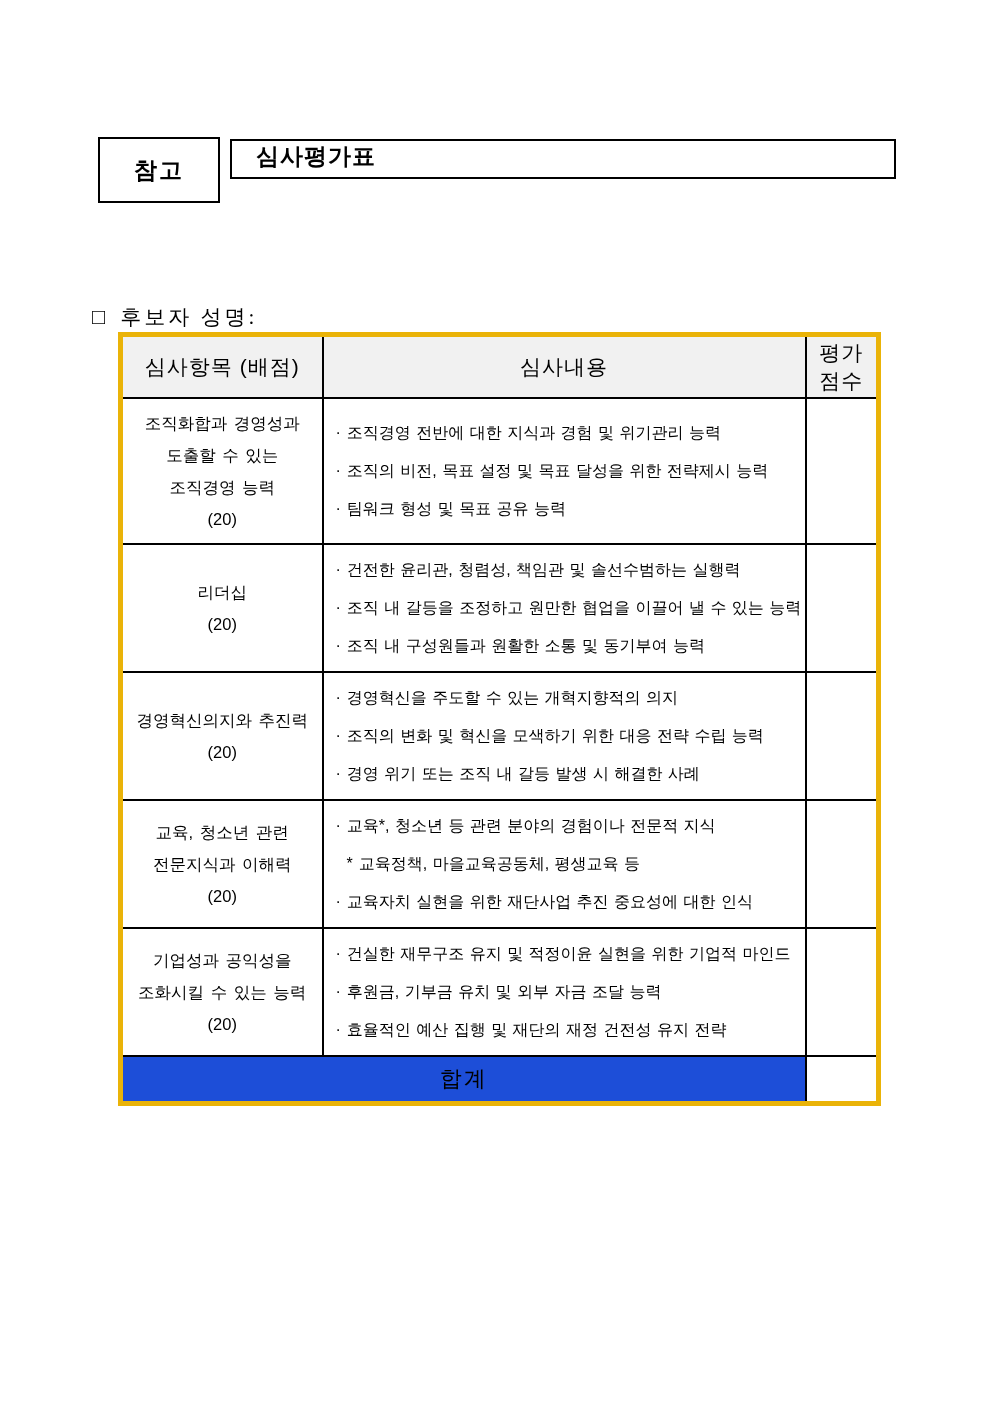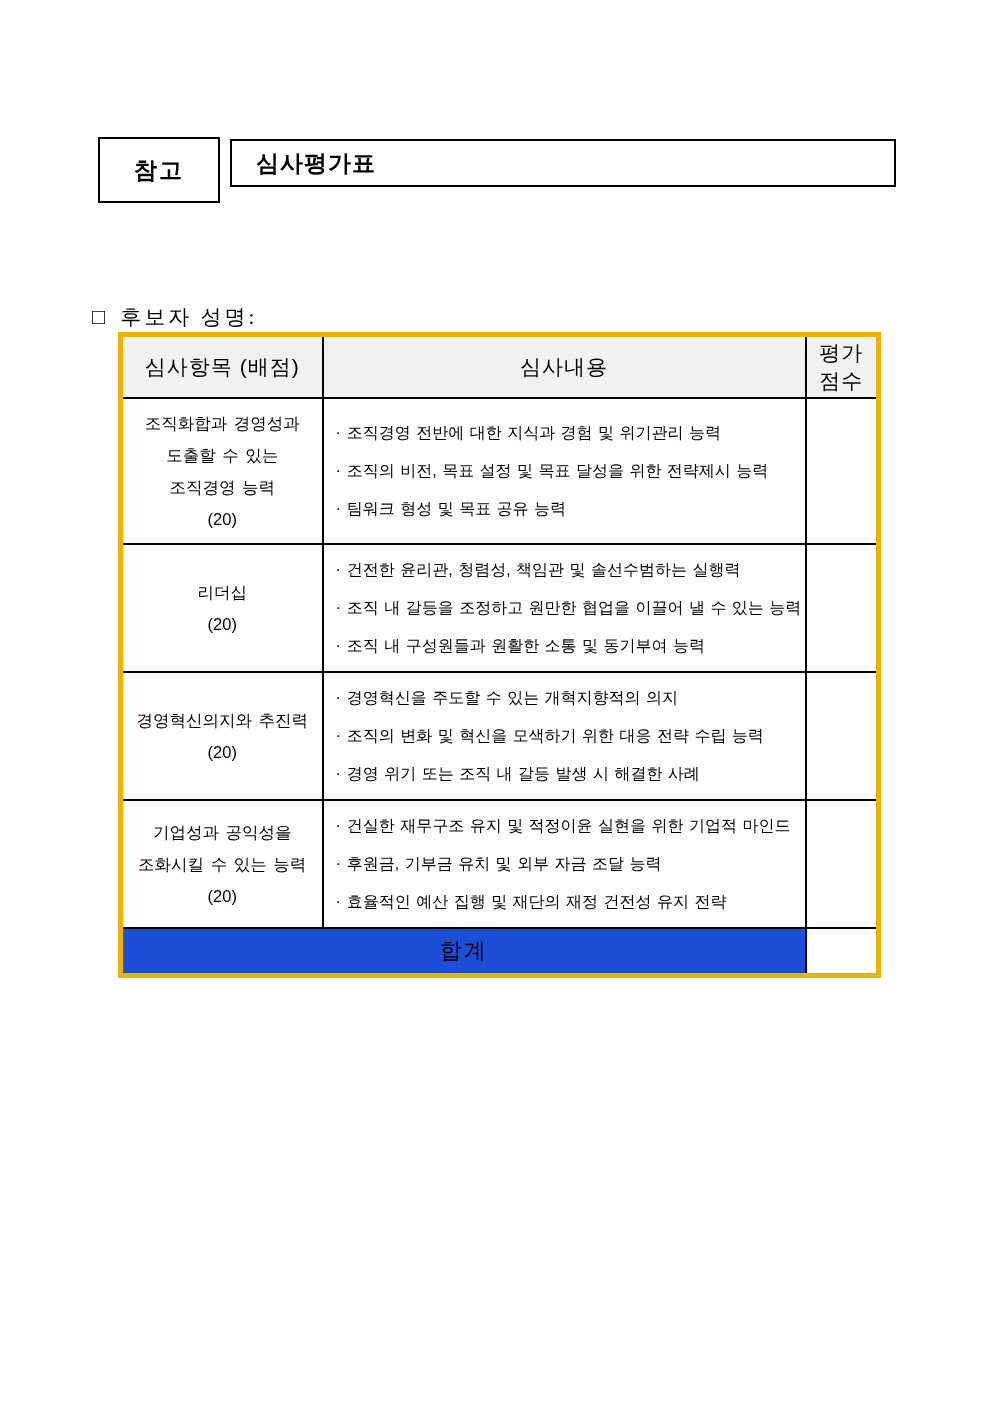--- a/index.html
+++ b/index.html
@@ -19,23 +19,23 @@
     position: absolute;
     left: 98px; top: 137px;
     width: 122px; height: 66px;
     border: 2px solid #000;
     display: flex; align-items: center; justify-content: center;
     font-weight: bold; font-size: 23px; letter-spacing: 2px;
   }
   .ref-title-box {
     position: absolute;
     left: 230px; top: 139px;
-    width: 666px; height: 48px;
+    width: 666px; height: 40px;
     border: 2px solid #000;
-    display: flex; align-items: center;
+    display: flex; 
     padding-left: 24px;
     font-weight: bold; font-size: 23px; letter-spacing: 1px;
   }
 
   
   .doc-title {
     position: absolute;
     left: 0; top: 220px;
     width: 100%;
     text-align: center;
@@ -178,20 +178,33 @@
           </td>
     <td class="content-cell">
             <div class="bullet-line"><span class="marker">·</span>경영혁신을 주도할 수 있는 개혁지향적의 의지</div>
             <div class="bullet-line"><span class="marker">·</span>조직의 변화 및 혁신을 모색하기 위한 대응 전략 수립 능력</div>
             <div class="bullet-line"><span class="marker">·</span>경영 위기 또는 조직 내 갈등 발생 시 해결한 사례</div>
           </td>
     <td class="score-cell"></td>
   </tr>
         <tr class="body-row">
     <td class="item-cell">
+            <div class="item-line">교육, 청소년 관련</div>
+            <div class="item-line">전문지식과 이해력</div>
+            <div class="item-line">(20)</div>
+          </td>
+    <td class="content-cell">
+            <div class="bullet-line"><span class="marker">·</span>교육*, 청소년 등 관련 분야의 경험이나 전문적 지식</div>
+            <div class="bullet-line indent"><span class="marker">*</span>교육정책, 마을교육공동체, 평생교육 등</div>
+            <div class="bullet-line"><span class="marker">·</span>교육자치 실현을 위한 재단사업 추진 중요성에 대한 인식</div>
+          </td>
+    <td class="score-cell"></td>
+  </tr>
+        <tr class="body-row">
+    <td class="item-cell">
             <div class="item-line">기업성과 공익성을</div>
             <div class="item-line">조화시킬 수 있는 능력</div>
             <div class="item-line">(20)</div>
           </td>
     <td class="content-cell">
             <div class="bullet-line"><span class="marker">·</span>건실한 재무구조 유지 및 적정이윤 실현을 위한 기업적 마인드</div>
             <div class="bullet-line"><span class="marker">·</span>후원금, 기부금 유치 및 외부 자금 조달 능력</div>
             <div class="bullet-line"><span class="marker">·</span>효율적인 예산 집행 및 재단의 재정 건전성 유지 전략</div>
           </td>
     <td class="score-cell"></td>

